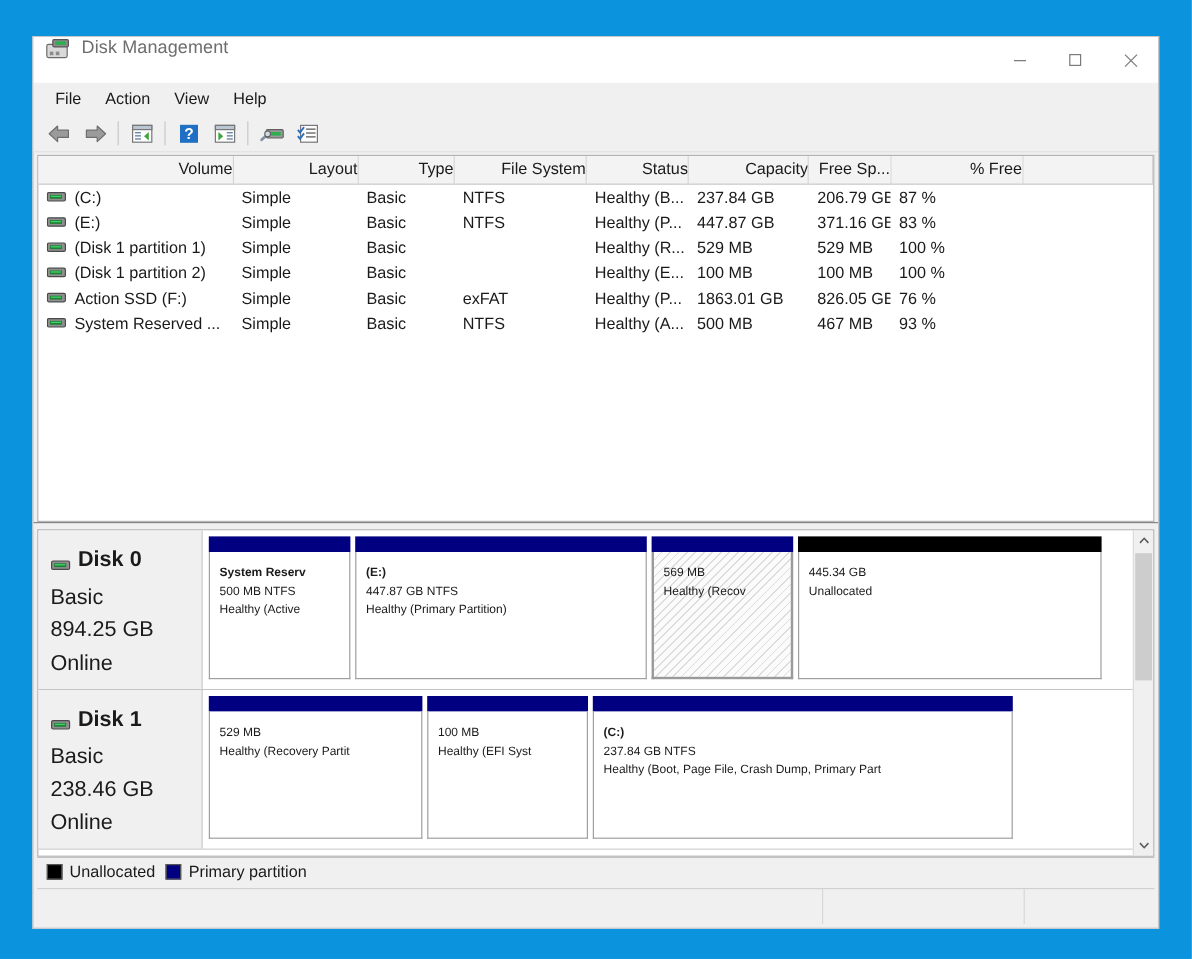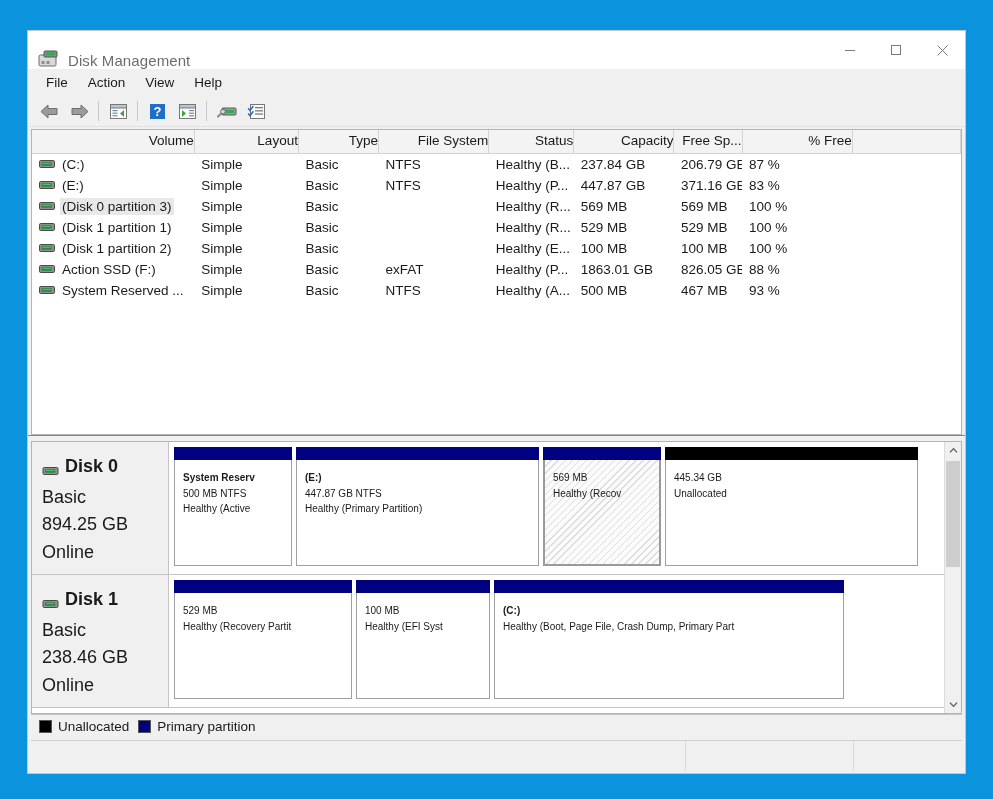--- a/index.html
+++ b/index.html
@@ -21,21 +21,21 @@
     display: flex;
     flex-direction: column;
     box-shadow: 0 0 0 0 rgba(0,0,0,0);
   }
 
   
   #titlebar {
     height: 38px;
     background: #ffffff;
     display: flex;
-    align-items: flex-end;
+    align-items: flex-start;
     flex: 0 0 auto;
     position: relative;
   }
   #title-icon {
     width: 22px; height: 20px;
     margin-left: 10px; margin-right: 8px;
     position: relative;
     flex: 0 0 auto;
   }
   #title-text {
@@ -467,38 +467,20 @@
             <td>Simple</td>
             <td>Basic</td>
             <td>NTFS</td>
             <td>Healthy (P...</td>
             <td>447.87 GB</td>
             <td>371.16 GB</td>
             <td>83 %</td>
             <td></td>
           </tr>
           <tr>
-            <td class="volname"><span class="volname-inner selected">
-                <span class="drive-icon"><svg width="16" height="11" viewBox="0 0 16 11">
-                    <rect x="0.5" y="1.5" width="15" height="7" rx="1.2" fill="#8f8f8f" stroke="#4a4a4a" stroke-width="1"></rect>
-                    <rect x="2.6" y="3.4" width="10" height="3.2" fill="#1f7f35"></rect>
-                    <rect x="3.4" y="4.1" width="8.4" height="1.1" fill="#3fd46a"></rect>
-                  </svg></span>
-                <span class="vol-label">(Disk 0 partition 3)</span>
-              </span></td>
-            <td>Simple</td>
-            <td>Basic</td>
-            <td></td>
-            <td>Healthy (R...</td>
-            <td>569 MB</td>
-            <td>569 MB</td>
-            <td>100 %</td>
-            <td></td>
-          </tr>
-          <tr>
             <td class="volname"><span class="volname-inner">
                 <span class="drive-icon"><svg width="16" height="11" viewBox="0 0 16 11">
                     <rect x="0.5" y="1.5" width="15" height="7" rx="1.2" fill="#8f8f8f" stroke="#4a4a4a" stroke-width="1"></rect>
                     <rect x="2.6" y="3.4" width="10" height="3.2" fill="#1f7f35"></rect>
                     <rect x="3.4" y="4.1" width="8.4" height="1.1" fill="#3fd46a"></rect>
                   </svg></span>
                 <span class="vol-label">(Disk 1 partition 1)</span>
               </span></td>
             <td>Simple</td>
             <td>Basic</td>
@@ -535,21 +517,21 @@
                     <rect x="3.4" y="4.1" width="8.4" height="1.1" fill="#3fd46a"></rect>
                   </svg></span>
                 <span class="vol-label">Action SSD (F:)</span>
               </span></td>
             <td>Simple</td>
             <td>Basic</td>
             <td>exFAT</td>
             <td>Healthy (P...</td>
             <td>1863.01 GB</td>
             <td>826.05 GB</td>
-            <td>88 %</td>
+            <td>76 %</td>
             <td></td>
           </tr>
           <tr>
             <td class="volname"><span class="volname-inner">
                 <span class="drive-icon"><svg width="16" height="11" viewBox="0 0 16 11">
                     <rect x="0.5" y="1.5" width="15" height="7" rx="1.2" fill="#8f8f8f" stroke="#4a4a4a" stroke-width="1"></rect>
                     <rect x="2.6" y="3.4" width="10" height="3.2" fill="#1f7f35"></rect>
                     <rect x="3.4" y="4.1" width="8.4" height="1.1" fill="#3fd46a"></rect>
                   </svg></span>
                 <span class="vol-label">System Reserved ...</span>
@@ -649,20 +631,21 @@
                 <div class="part-bar primary"></div>
                 <div class="part-body plain-box">
                   <div>100 MB</div>
                   <div>Healthy (EFI Syst</div>
                 </div>
               </div>
               <div class="part" style="flex: 0 0 350px; width: 350px;">
                 <div class="part-bar primary"></div>
                 <div class="part-body plain-box">
                   <div class="part-name">(C:)</div>
+                  <div>237.84 GB NTFS</div>
                   <div>Healthy (Boot, Page File, Crash Dump, Primary Part</div>
                 </div>
               </div>
             </div>
           </div>
         </div>
     </div>
     <div id="graph-scrollbar">
       <div class="sb-arrow">
         <svg width="9" height="7" viewBox="0 0 9 7">

